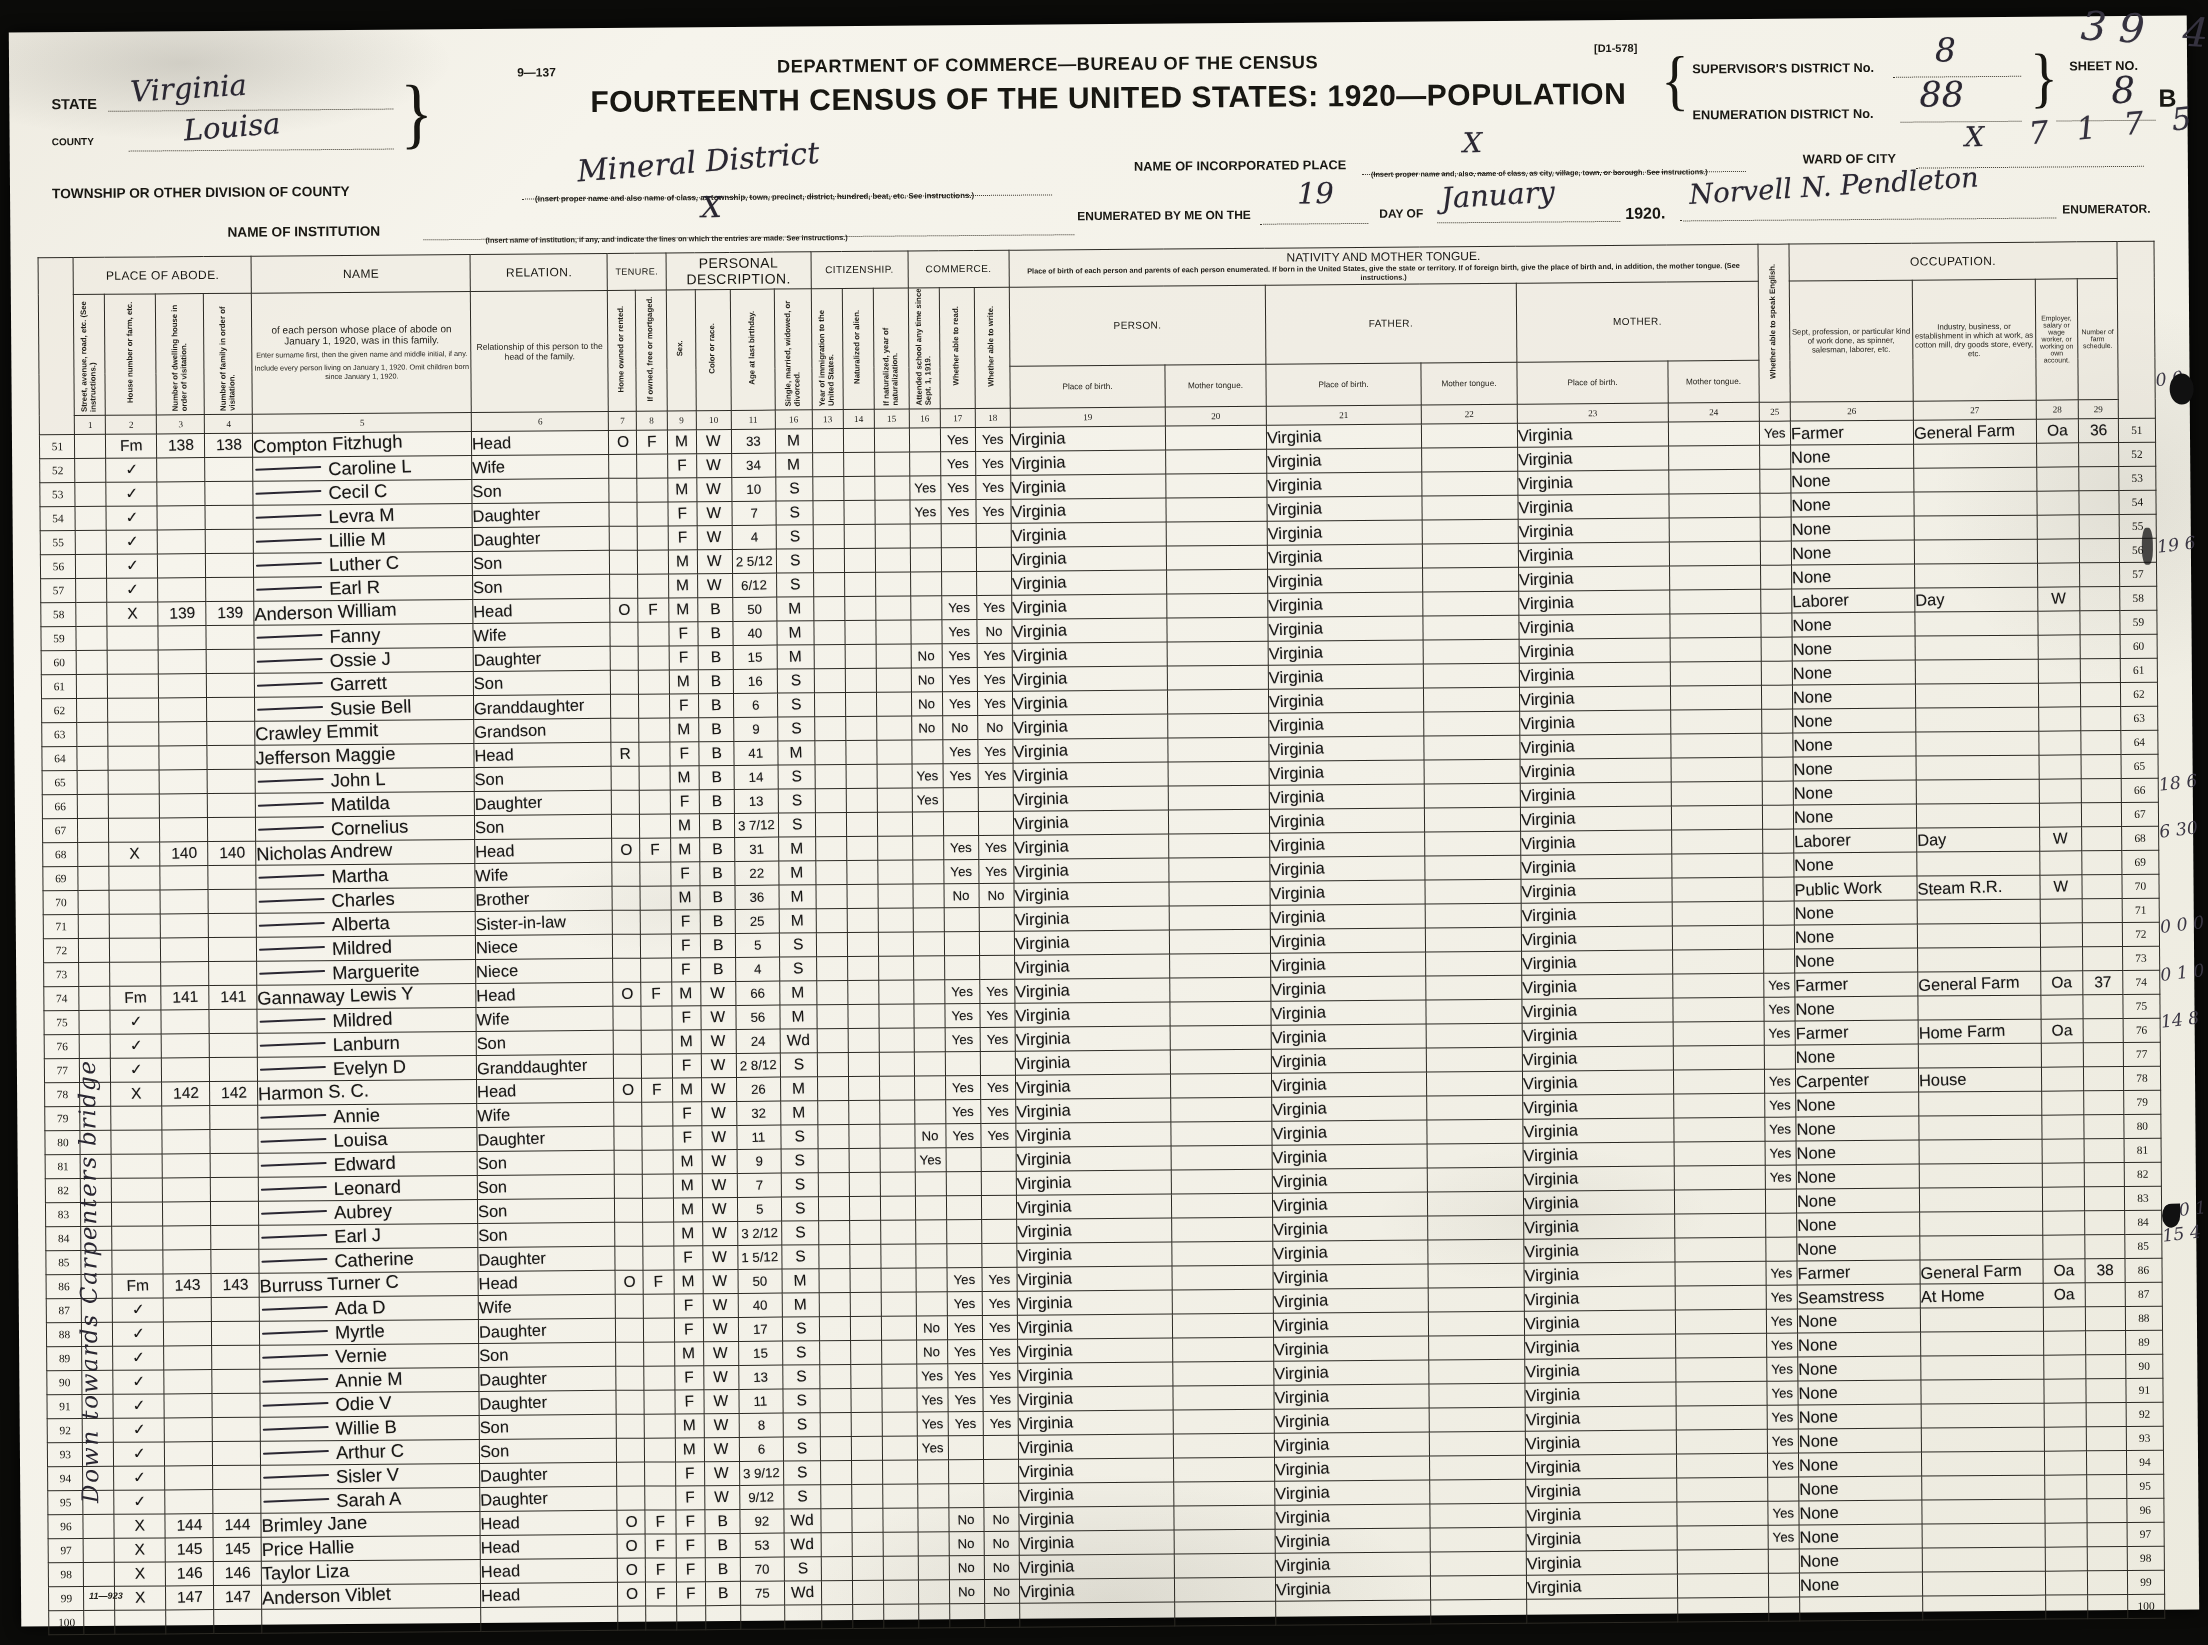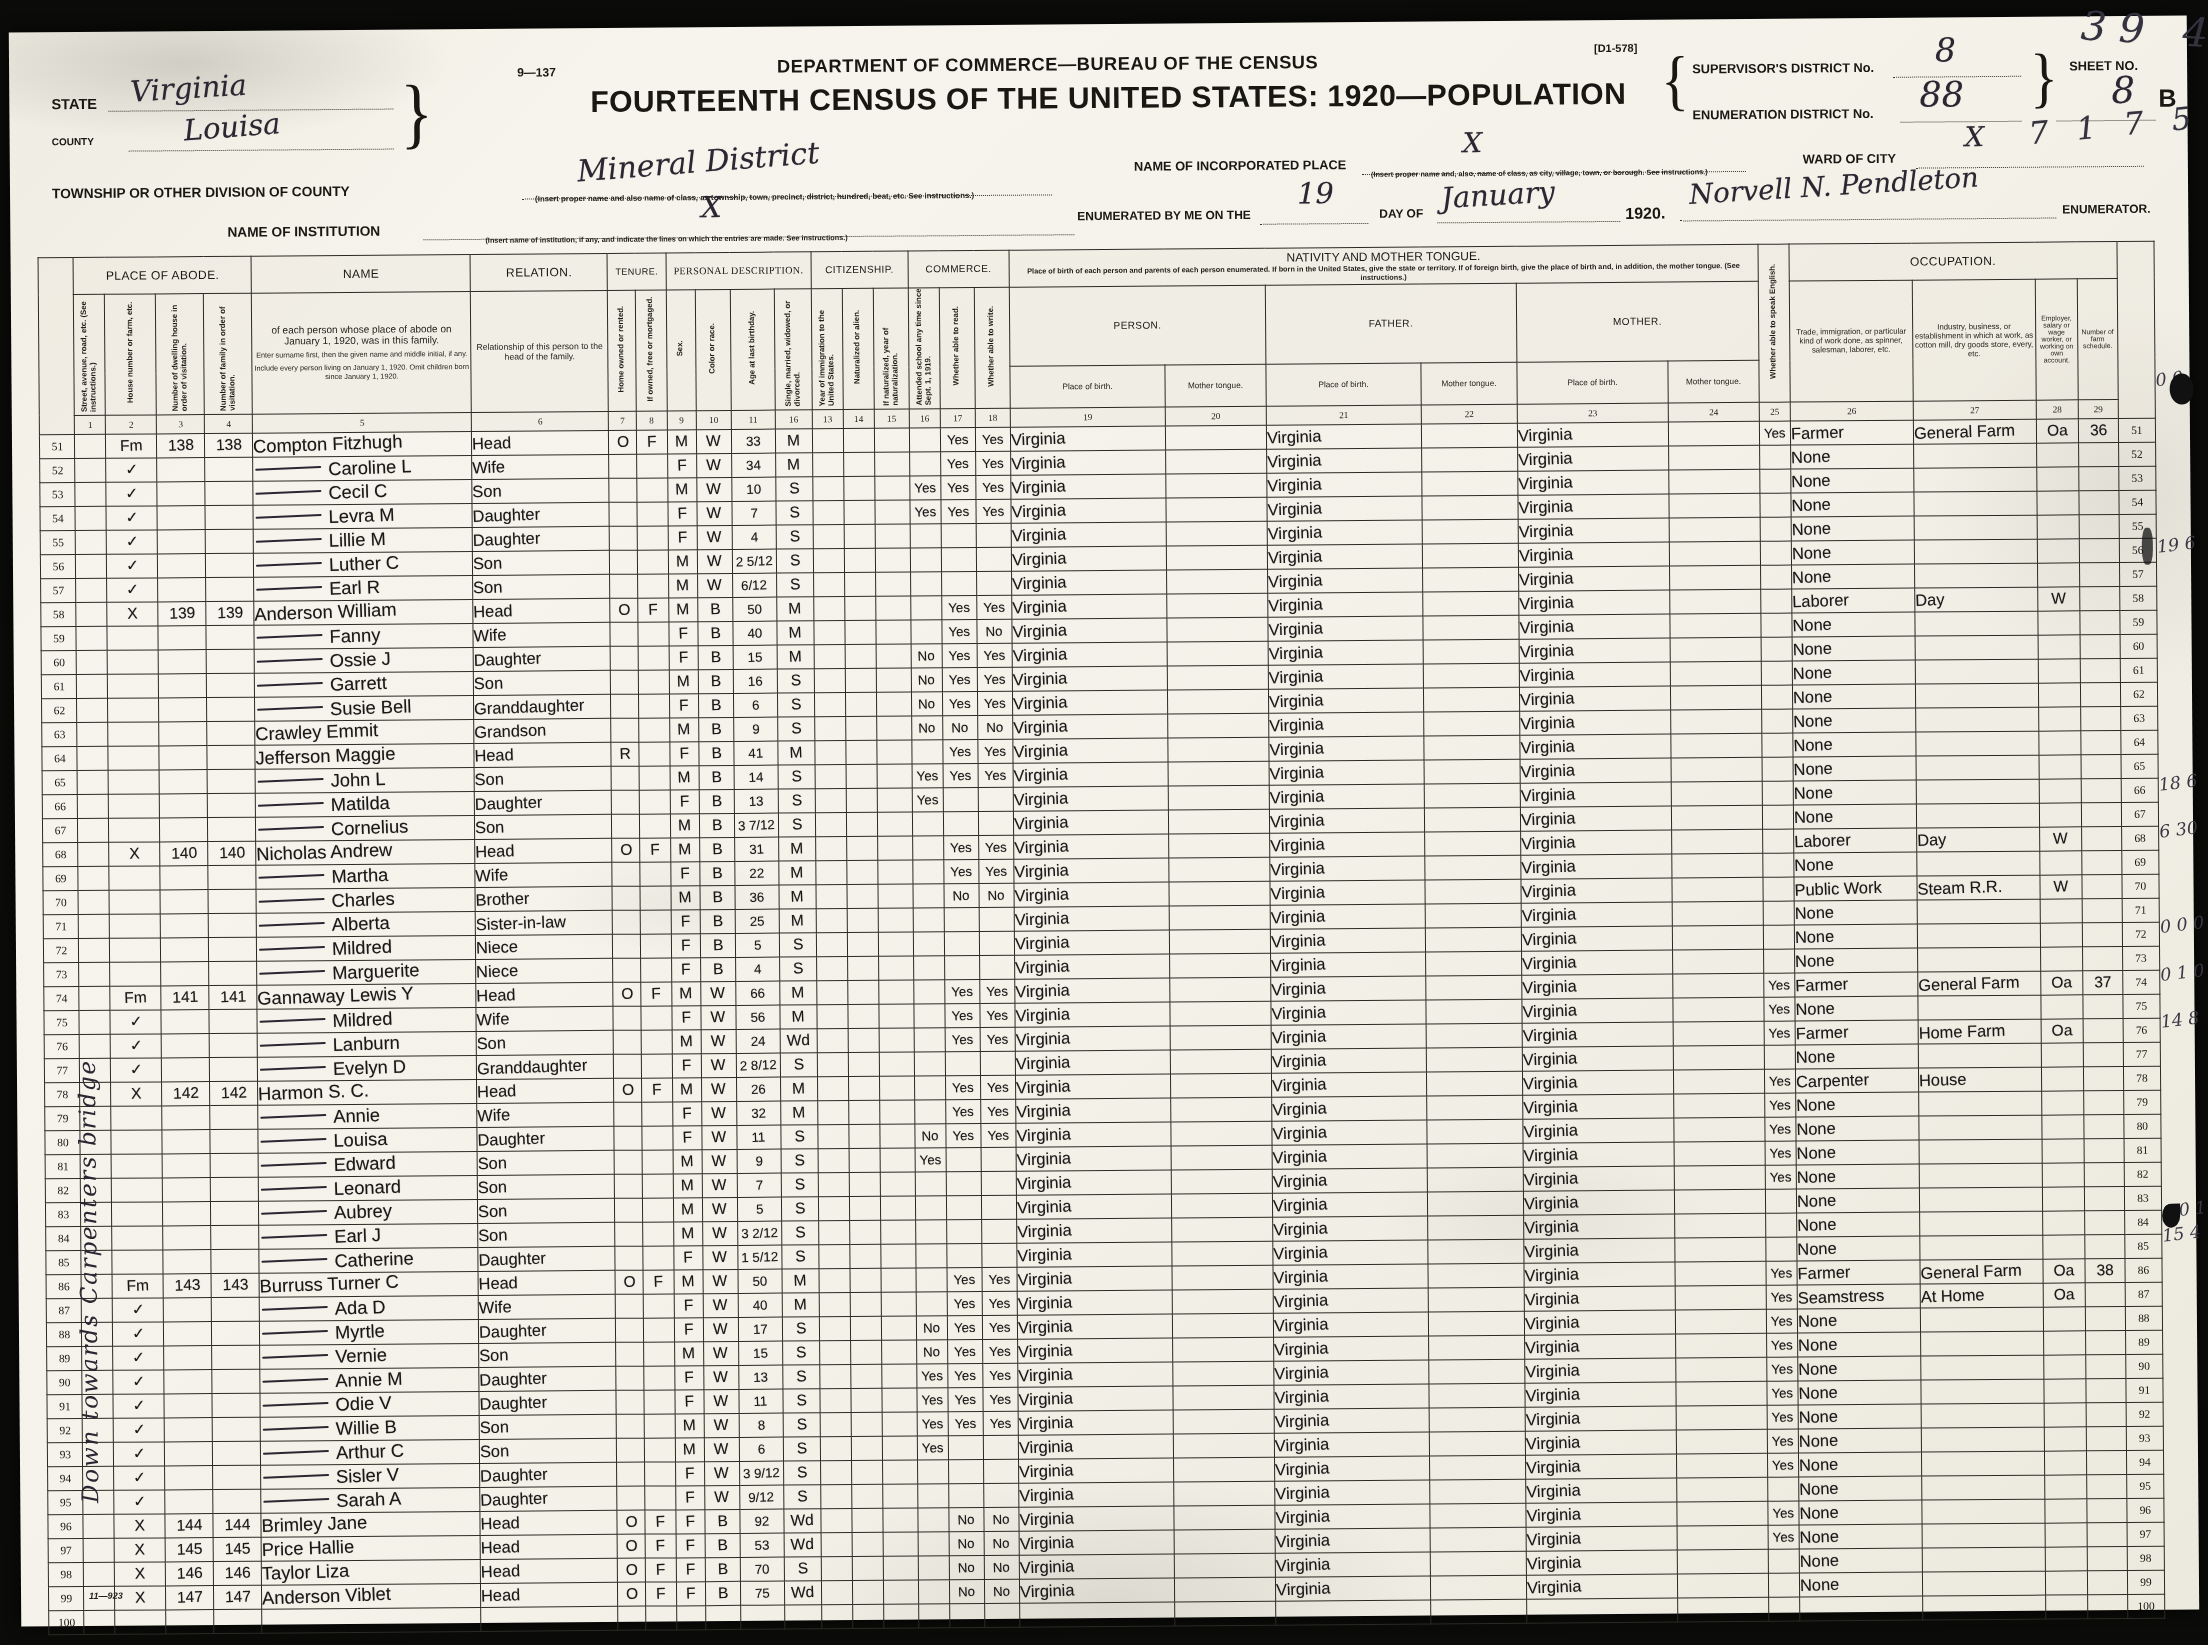--- a/index.html
+++ b/index.html
@@ -168,21 +168,21 @@
         <col style="width:40px">
       <col style="width:37px">
     </colgroup>
     <thead>
       <tr style="height:24px;">
         <th rowspan="4" class="gbr"></th>
         <th class="grp" colspan="4">PLACE OF ABODE.</th>
         <th class="grp gb">NAME</th>
         <th class="grp gb">RELATION.</th>
         <th class="grp gb" colspan="2" style="font-size:9.1px;">TENURE.</th>
-        <th class="grp gb" colspan="4" style="font-size:10px;font-family:Liberation Serif, serif;">PERSONAL DESCRIPTION.</th>
+        <th class="grp gb" colspan="4" style="font-size:14px;">PERSONAL DESCRIPTION.</th>
         <th class="grp gb" colspan="3" style="font-size:10px;">CITIZENSHIP.</th>
         <th class="grp gb" colspan="3" style="font-size:10px;">COMMERCE.</th>
         <th class="gb" colspan="6" rowspan="1" style="padding:1.8px 5.5px;">
           <div class="grp" style="font-size:12px;">NATIVITY AND MOTHER TONGUE.</div>
           <div class="tiny" style="font-size:7.3px;white-space:normal;font-weight:bold;">Place of birth of each person and parents of each person enumerated.  If born in the United States, give the state or territory.  If of foreign birth, give the place of birth and, in addition, the mother tongue.  (See instructions.)</div>
         </th>
         <th rowspan="3" class="gb"><span class="v">Whether able to speak English.</span></th>
         <th class="grp gb" colspan="4">OCCUPATION.</th>
         <th rowspan="4" class="gb"></th>
       </tr>
@@ -205,21 +205,21 @@
         <th rowspan="2"><span class="v">Single, married, widowed, or divorced.</span></th>
         <th rowspan="2" class="gb"><span class="v">Year of immigration to the United States.</span></th>
         <th rowspan="2"><span class="v">Naturalized or alien.</span></th>
         <th rowspan="2"><span class="v">If naturalized, year of naturalization.</span></th>
         <th rowspan="2" class="gb"><span class="v">Attended school any time since Sept. 1, 1919.</span></th>
         <th rowspan="2"><span class="v">Whether able to read.</span></th>
         <th rowspan="2"><span class="v">Whether able to write.</span></th>
         <th class="grp gb" colspan="2" style="font-size:10px;">PERSON.</th>
         <th class="grp gb" colspan="2" style="font-size:10px;">FATHER.</th>
         <th class="grp gb" colspan="2" style="font-size:10px;">MOTHER.</th>
-        <th rowspan="2" class="cap gb" style="white-space:normal;font-size:7.8px;">Trade, immigration, or particular kind of work done, as spinner, salesman, laborer, etc.</th>
+        <th rowspan="2" class="cap gb" style="white-space:normal;font-size:7.8px;">Sept, profession, or particular kind of work done, as spinner, salesman, laborer, etc.</th>
         <th rowspan="2" class="cap" style="white-space:normal;font-size:7.8px;">Industry, business, or establishment in which at work, as cotton mill, dry goods store, every, etc.</th>
         <th rowspan="2" class="cap" style="white-space:normal;font-size:6.9px;padding:0.9px;">Employer, salary or wage worker, or working on own account.</th>
         <th rowspan="2" class="cap" style="white-space:normal;font-size:6.9px;padding:0.9px;">Number of farm schedule.</th>
       </tr>
       <tr style="height:31px;">
         <th class="cap gb">Place of birth.</th>
         <th class="cap">Mother tongue.</th>
         <th class="cap gb">Place of birth.</th>
         <th class="cap">Mother tongue.</th>
         <th class="cap gb">Place of birth.</th>

